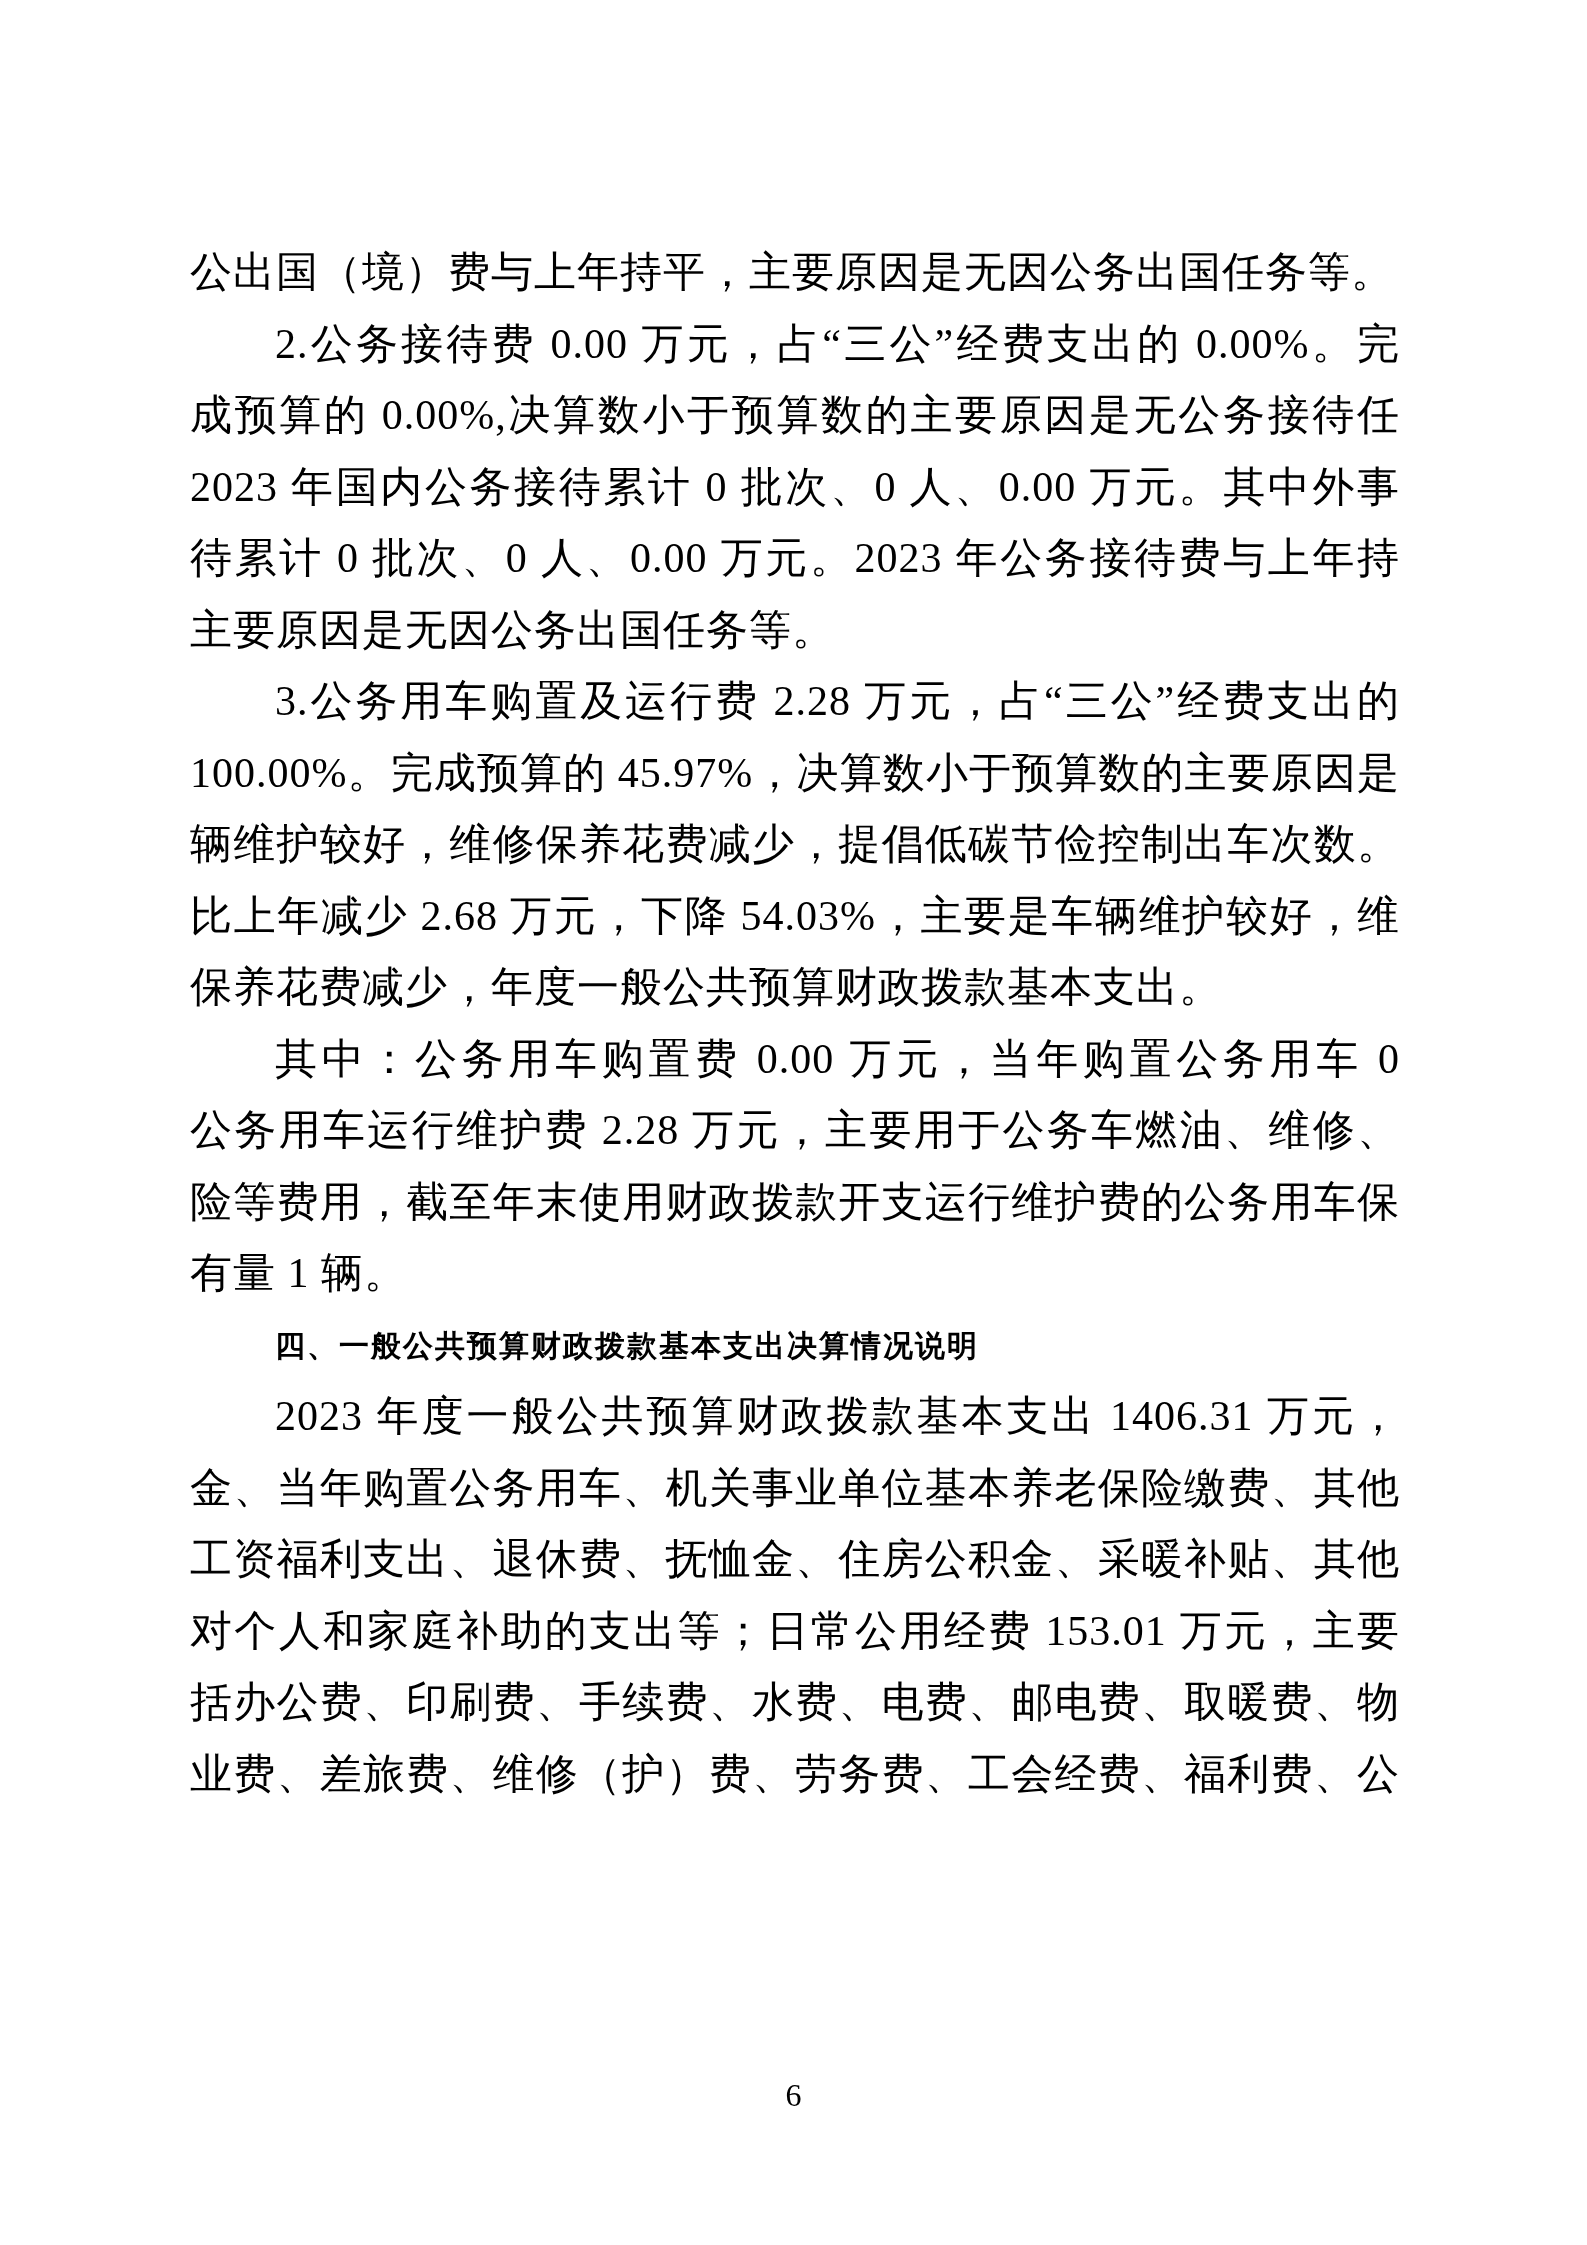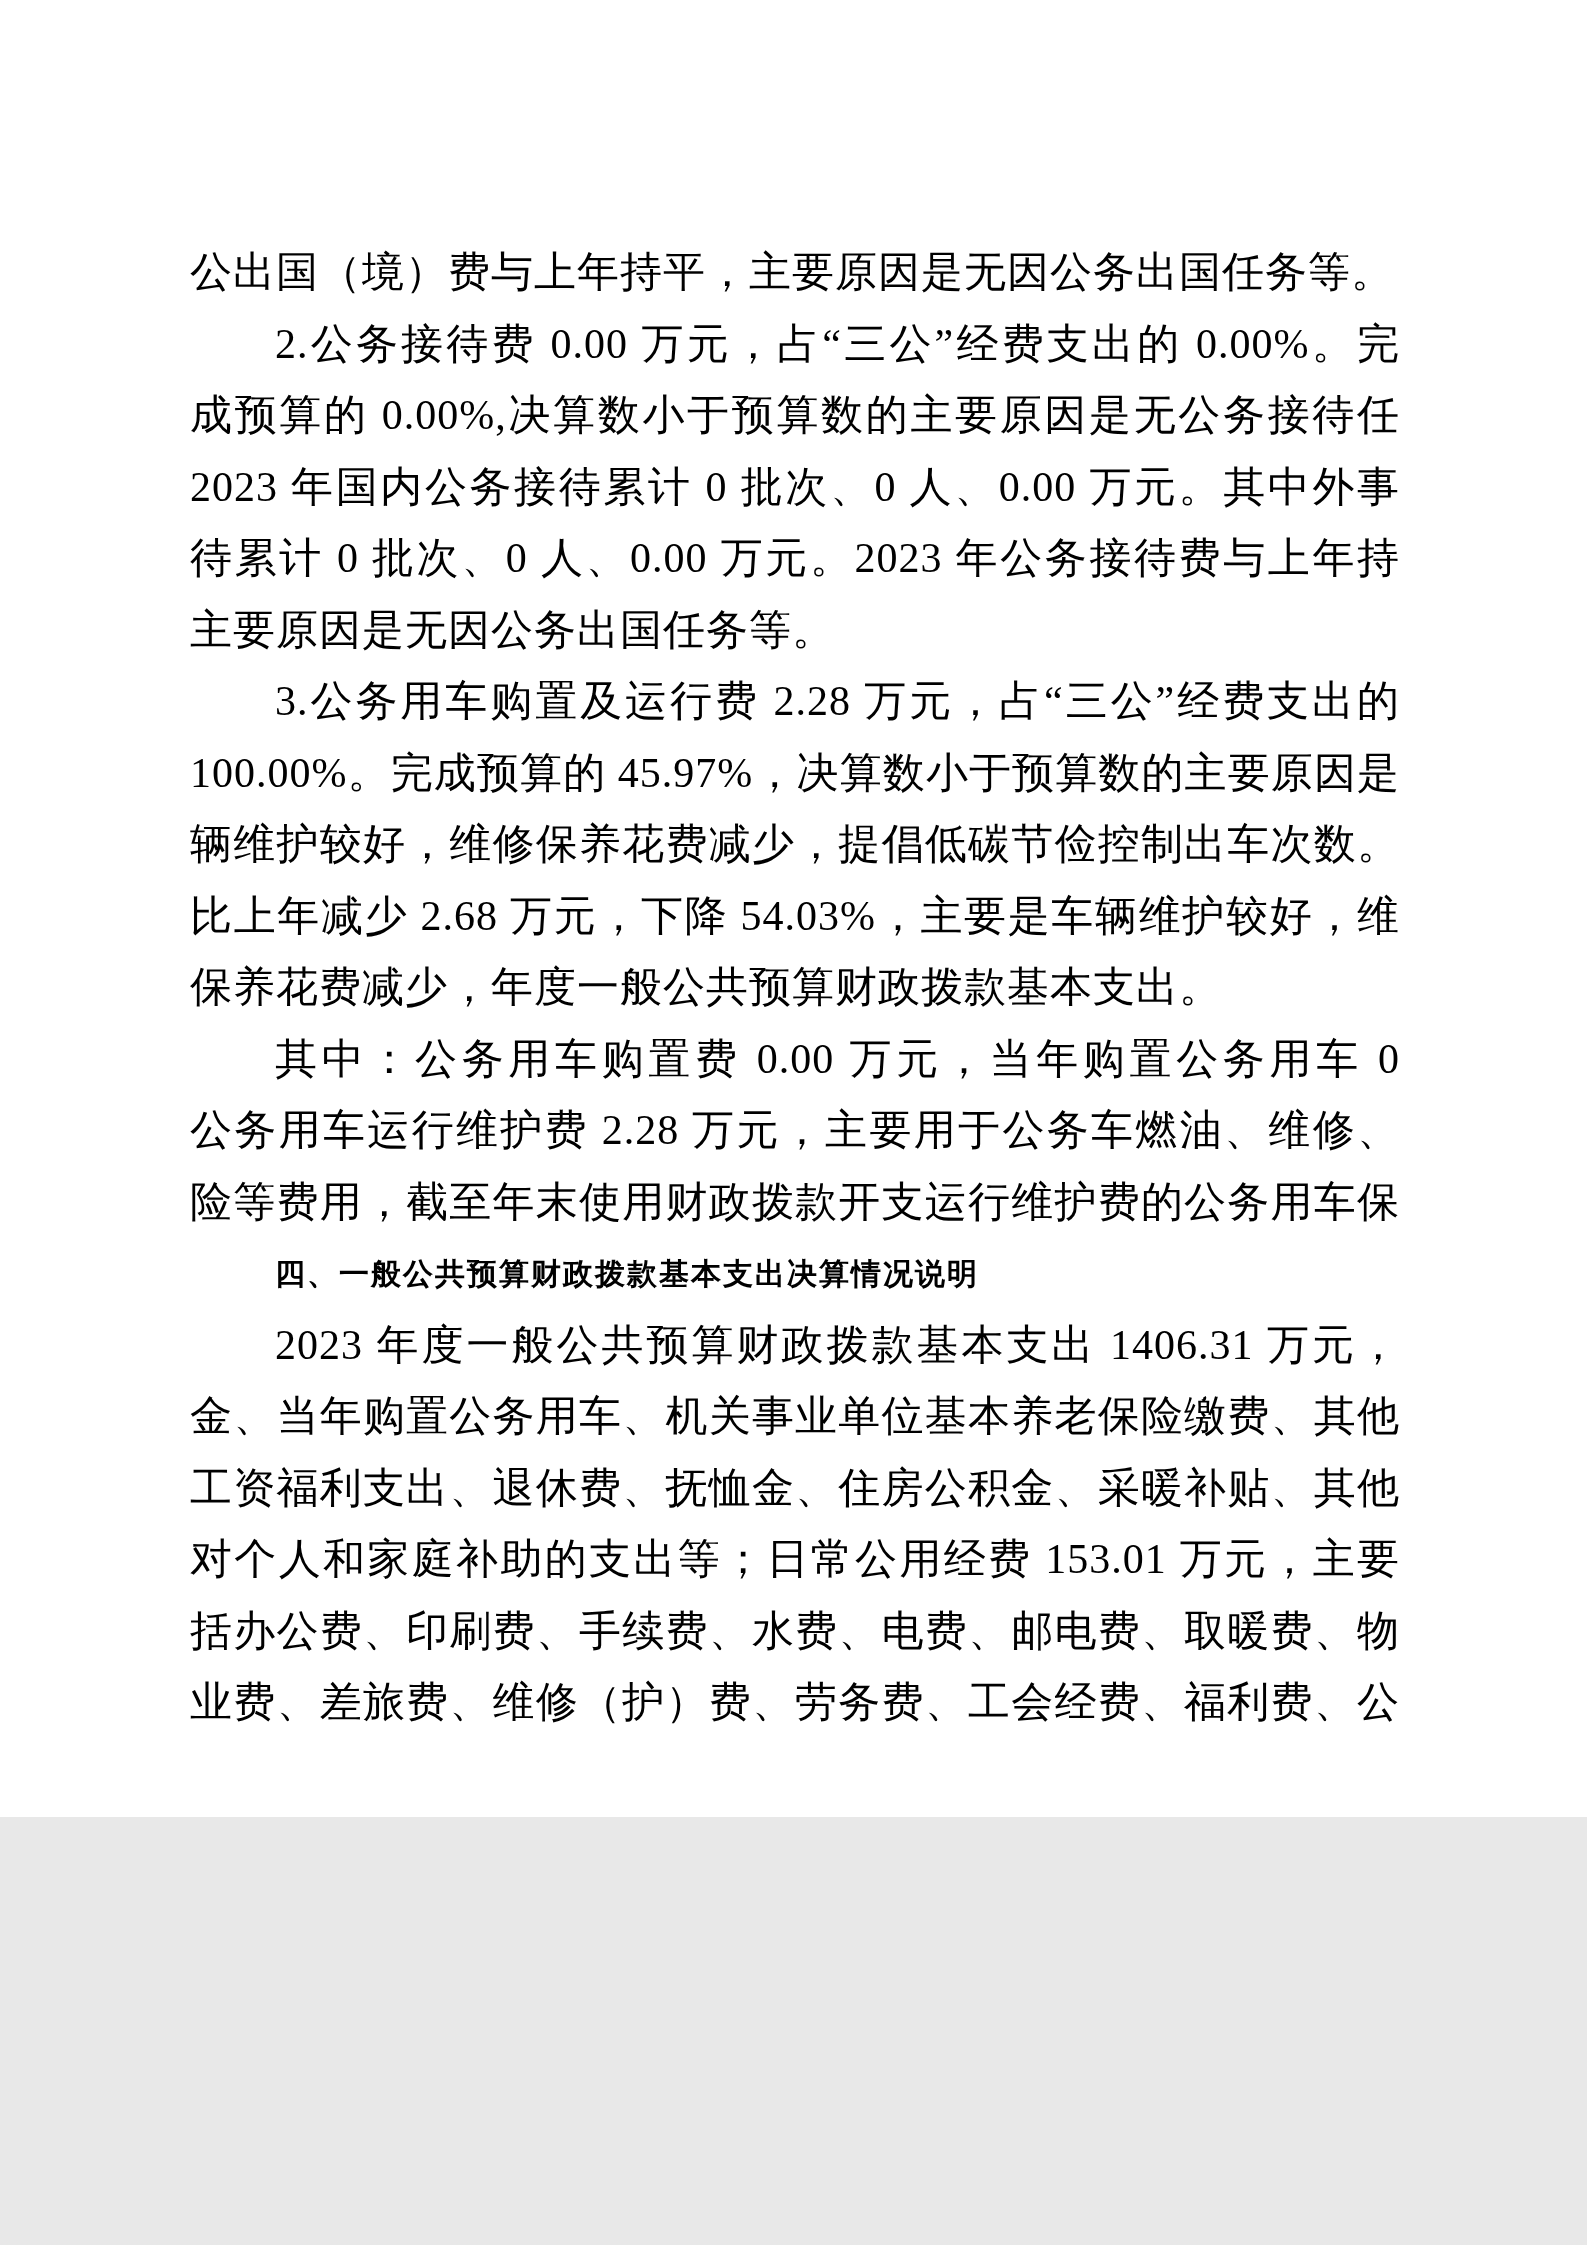--- a/index.html
+++ b/index.html
@@ -3,21 +3,21 @@
 <meta charset="utf-8">
 <style>
   html, body {
     margin: 0;
     padding: 0;
     background: #e8e8e8;
   }
   .page {
     position: relative;
     width: 1587px;
-    height: 1817px;
+    height: 2245px;
     margin: 0 auto;
     background: #ffffff;
     color: #000000;
     font-family: "Liberation Serif", "DejaVu Serif", serif;
     overflow: hidden;
   }
   .text-block {
     position: absolute;
     left: 190px;
     top: 237px;
@@ -74,20 +74,21 @@
     <div class="line fill">待累计 0 批次、0 人、0.00 万元。2023 年公务接待费与上年持平，</div>
     <div class="line end">主要原因是无因公务出国任务等。</div>
     <div class="line fill indent">3.公务用车购置及运行费 2.28 万元，占“三公”经费支出的</div>
     <div class="line fill">100.00%。完成预算的 45.97%，决算数小于预算数的主要原因是车</div>
     <div class="line fill">辆维护较好，维修保养花费减少，提倡低碳节俭控制出车次数。</div>
     <div class="line fill">比上年减少 2.68 万元，下降 54.03%，主要是车辆维护较好，维修</div>
     <div class="line end">保养花费减少，年度一般公共预算财政拨款基本支出。</div>
     <div class="line fill indent">其中：公务用车购置费 0.00 万元，当年购置公务用车 0 辆。</div>
     <div class="line fill">公务用车运行维护费 2.28 万元，主要用于公务车燃油、维修、保</div>
     <div class="line fill">险等费用，截至年末使用财政拨款开支运行维护费的公务用车保</div>
+    <div class="line end">有量 1 辆。</div>
     <div class="line end indent heading">四、一般公共预算财政拨款基本支出决算情况说明</div>
     <div class="line fill indent">2023 年度一般公共预算财政拨款基本支出 1406.31 万元，其</div>
     <div class="line fill">金、当年购置公务用车、机关事业单位基本养老保险缴费、其他</div>
     <div class="line fill">工资福利支出、退休费、抚恤金、住房公积金、采暖补贴、其他</div>
     <div class="line fill">对个人和家庭补助的支出等；日常公用经费 153.01 万元，主要包</div>
     <div class="line fill">括办公费、印刷费、手续费、水费、电费、邮电费、取暖费、物</div>
     <div class="line fill">业费、差旅费、维修（护）费、劳务费、工会经费、福利费、公</div>
   </div>
 
   <div class="page-number">6</div>

